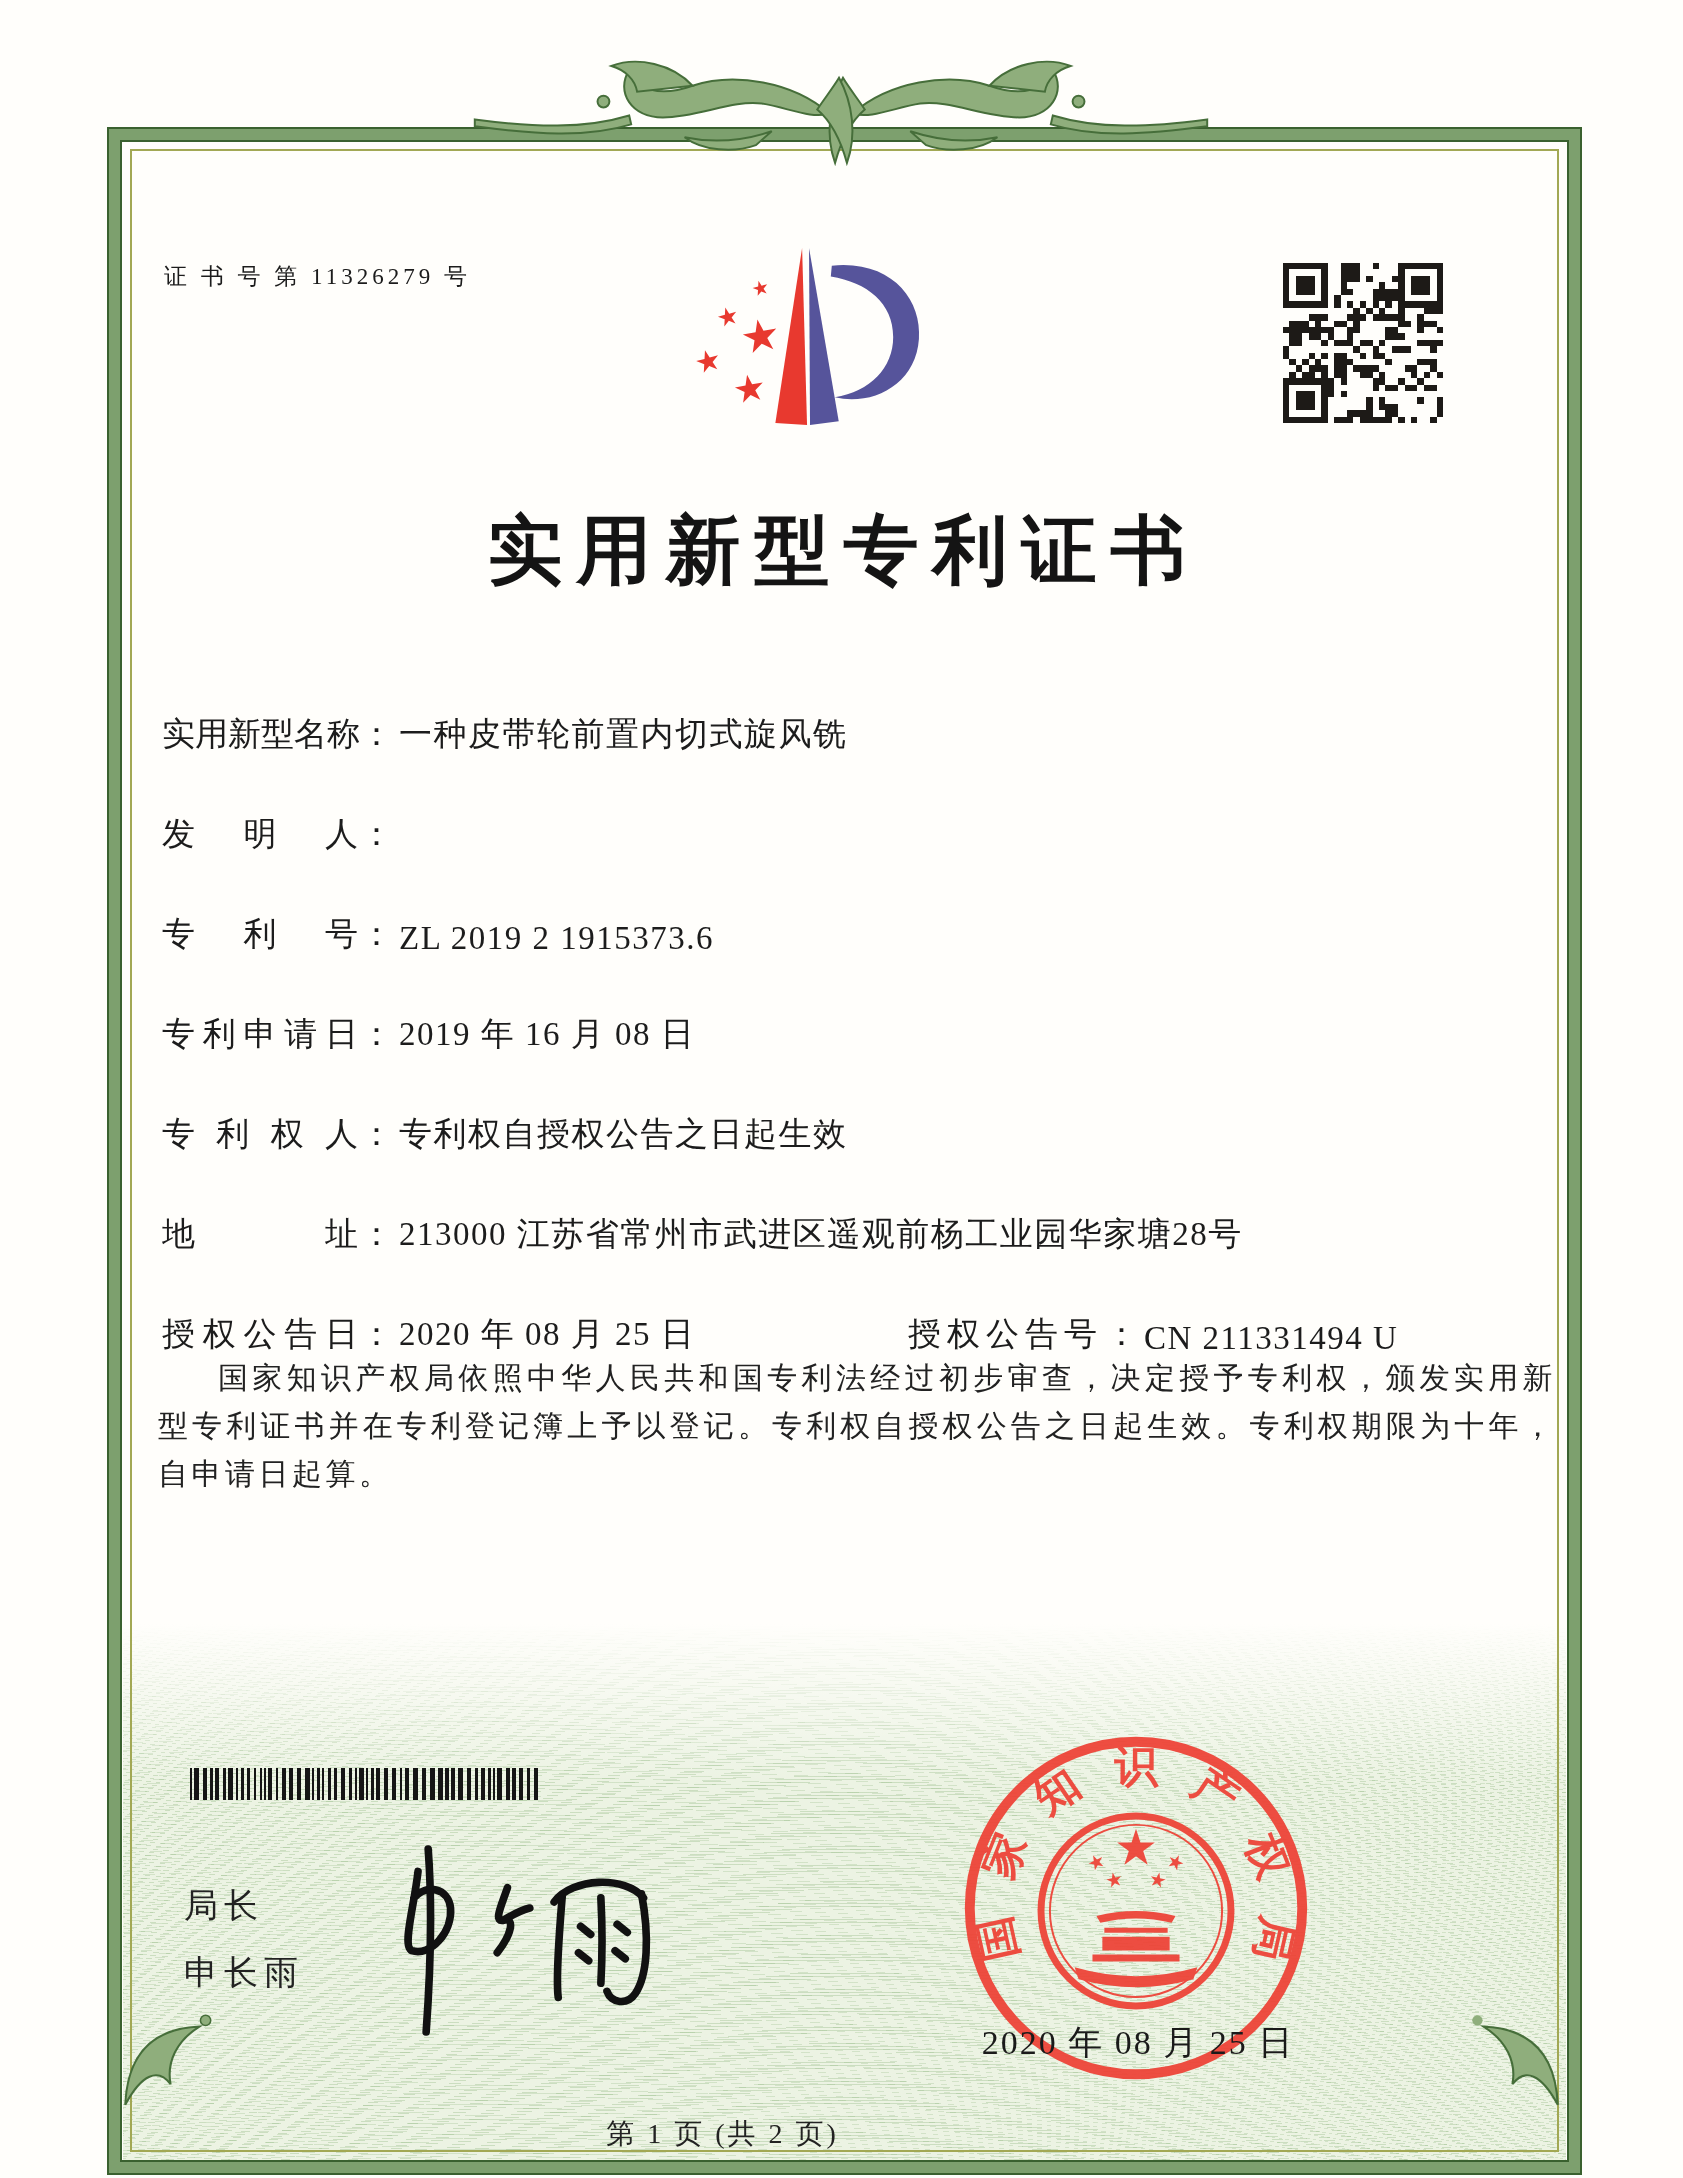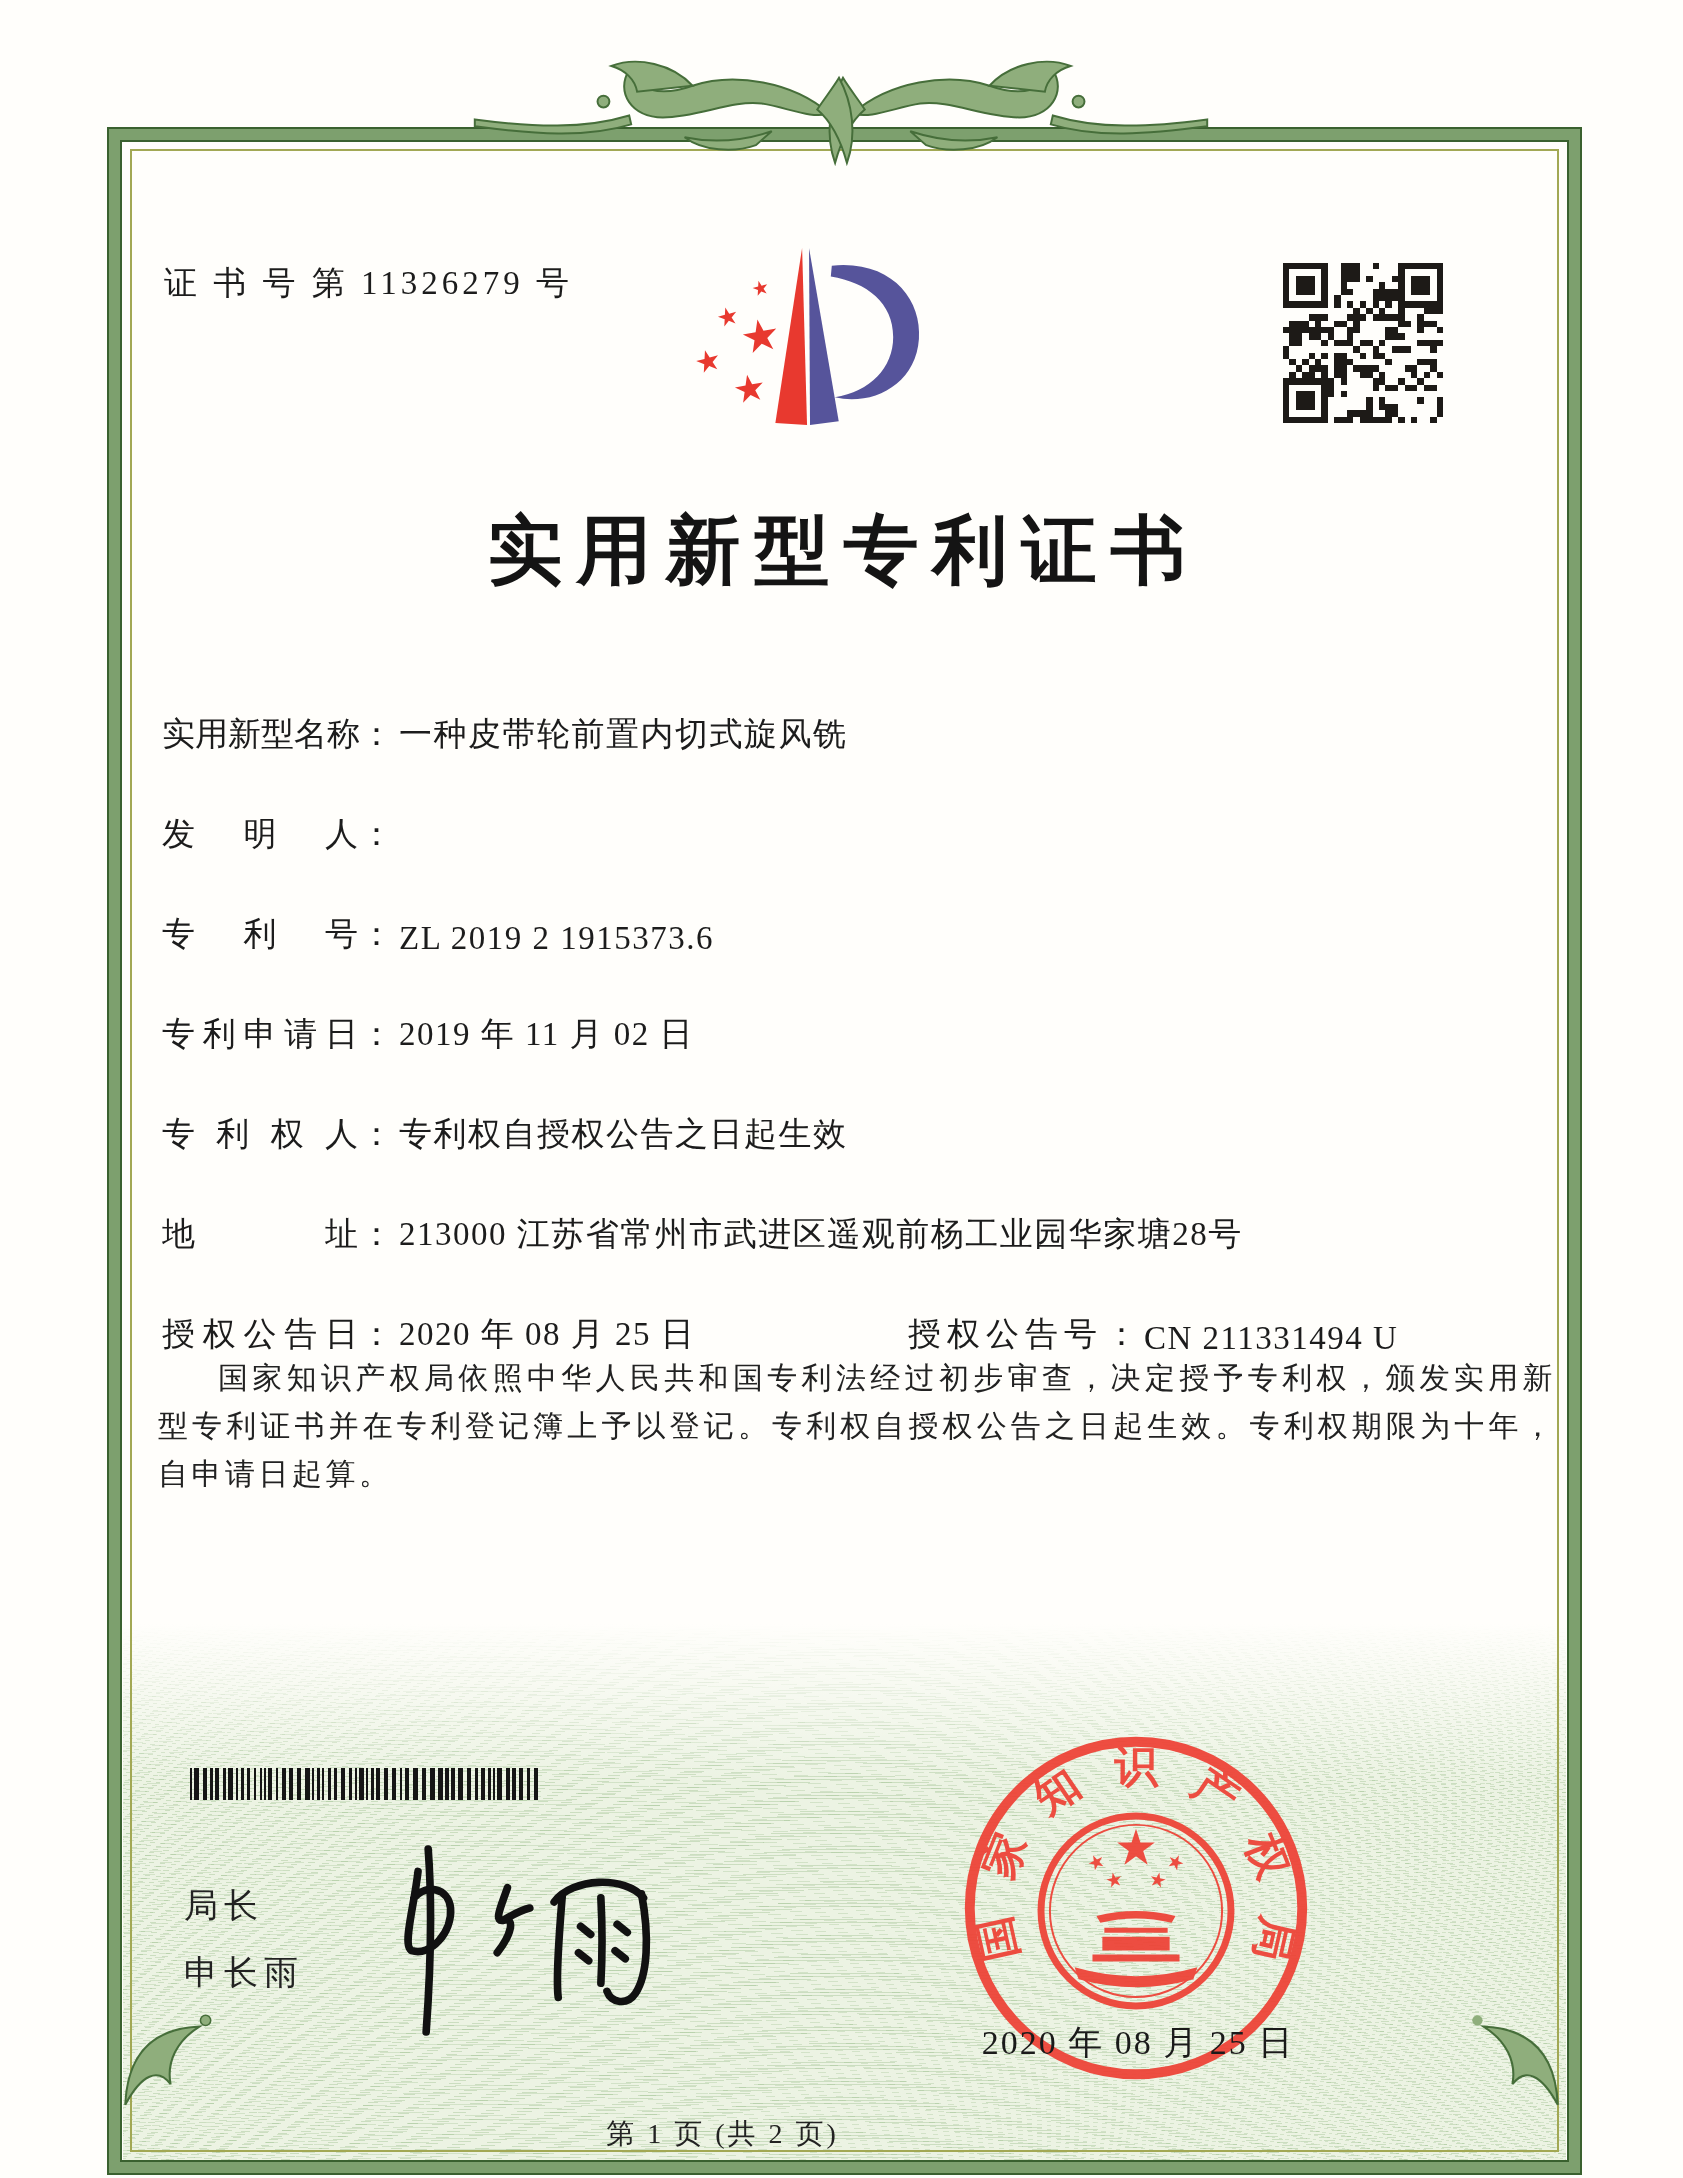--- a/index.html
+++ b/index.html
@@ -25,21 +25,21 @@
     background-color:#ecf3e3;
     background-image:
       repeating-radial-gradient(ellipse 170% 130% at 50% -70%, rgba(134,176,118,.32) 0 1.6px, rgba(255,255,255,0) 1.6px 11px),
       repeating-radial-gradient(ellipse 170% 130% at 25% 175%, rgba(134,176,118,.25) 0 1.6px, rgba(255,255,255,0) 1.6px 13px);
   }
   .guilloche::before{
     content:"";position:absolute;left:0;right:0;top:0;height:158px;
     background:linear-gradient(#fffefb,rgba(255,254,251,0));
   }
   
-  .cert-no{position:absolute;left:164px;top:261px;font-size:33px;letter-spacing:4px;z-index:3;text-align:right;}
+  .cert-no{position:absolute;left:164px;top:261px;font-size:23px;letter-spacing:4px;z-index:3;text-align:right;}
   .logo{position:absolute;left:688px;top:236px;width:248px;height:198px;z-index:3;}
   .qr{position:absolute;left:1283px;top:263px;width:160px;height:160px;z-index:3;}
   .title{
     position:absolute;left:109px;right:105px;top:501px;text-align:center;
     font-size:75px;font-weight:bold;letter-spacing:14px;color:#141414;z-index:3;
   }
   
   .fields{position:absolute;left:162px;top:657px;right:139px;z-index:3;}
   .frow{height:100px;display:flex;align-items:flex-end;font-size:33px;}
   .flabel{
@@ -427,21 +427,21 @@
         <span class="fcolon">：</span>
     </div>
     <div class="frow">
       <span class="flabel">专利号</span>
         <span class="fcolon">：</span>
       <span class="fvalue">ZL 2019 2 1915373.6</span>
     </div>
     <div class="frow">
       <span class="flabel">专利申请日</span>
         <span class="fcolon">：</span>
-      <span class="fvalue">2019 年 11 月 02 日</span>
+      <span class="fvalue">2019 年 16 月 08 日</span>
     </div>
     <div class="frow">
       <span class="flabel">专利权人</span>
         <span class="fcolon">：</span>
       <span class="fvalue">专利权自授权公告之日起生效</span>
     </div>
     <div class="frow">
       <span class="flabel">地址</span>
         <span class="fcolon">：</span>
       <span class="fvalue">213000 江苏省常州市武进区遥观前杨工业园华家塘28号</span>

